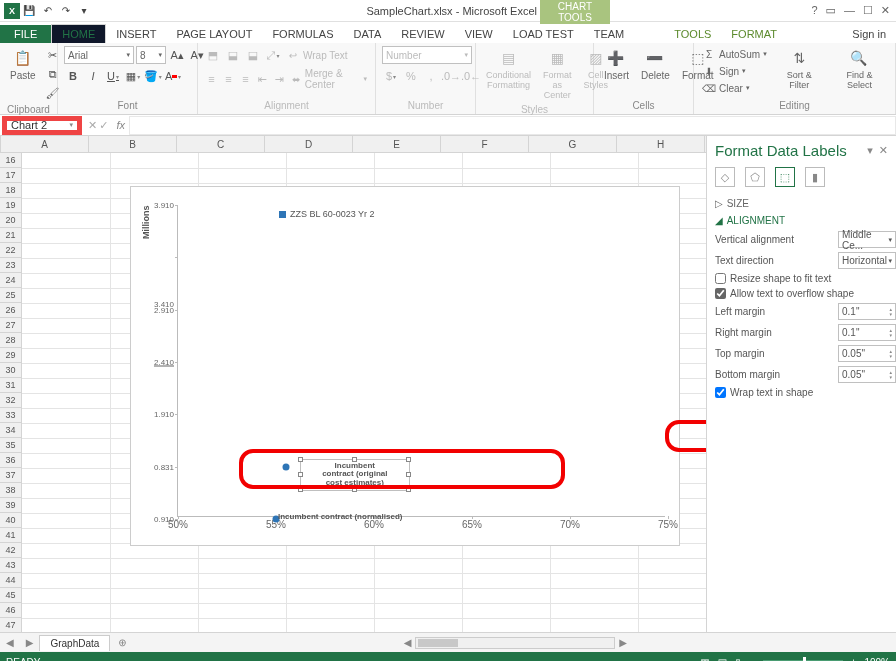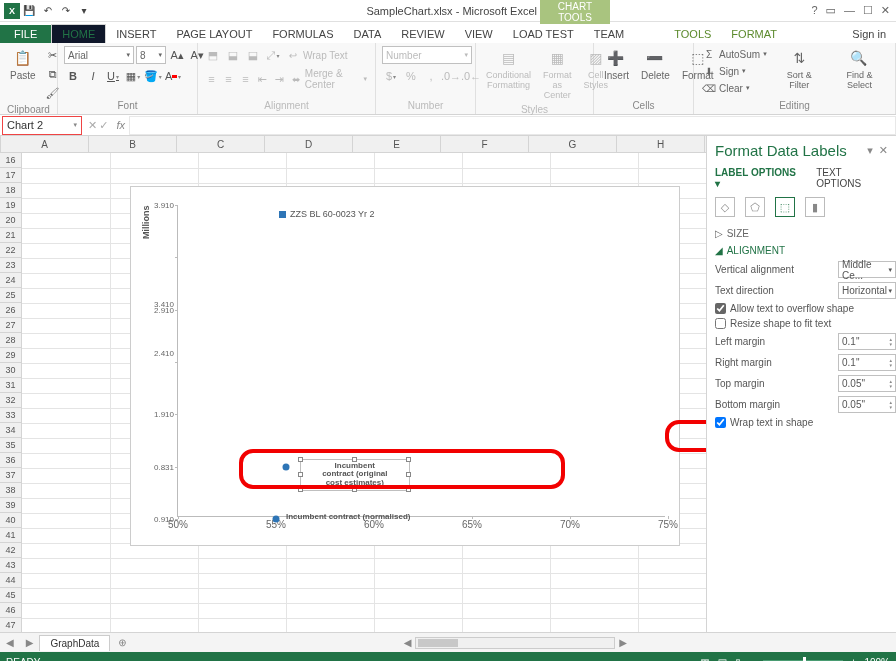--- a/index.html
+++ b/index.html
@@ -41,21 +41,21 @@
 .mini-btn.bold{font-weight:bold;}
 .mini-btn.ital{font-style:italic;}
 .mini-btn.und{text-decoration:underline;}
 .mini-btn.dd::after{content:"▾";font-size:6px;margin-left:1px;color:#888;}
 .color-sw{width:14px;height:3px;display:inline-block;}
 .disabled{color:#bbb;}
 .disabled .ico,.disabled *{color:#bbb;}
 
 
 .fxbar{height:21px;border-bottom:1px solid #d4d4d4;display:flex;align-items:center;background:#fff;}
-.namebox{width:80px;height:19px;border:1px solid #ef4444;margin:0 2px;padding:0 4px;font-size:11px;display:flex;align-items:center;justify-content:space-between;}
+.namebox{width:80px;height:19px;border:5px solid #ef4444;margin:0 2px;padding:0 4px;font-size:11px;display:flex;align-items:center;justify-content:space-between;}
 .fx-btns{display:flex;gap:2px;padding:0 4px;color:#aaa;}
 .fx-label{font-style:italic;color:#888;padding:0 4px;}
 .formula-input{flex:1;height:19px;border:1px solid #e8e8e8;padding:0 4px;font-size:11px;}
 
 
 .main{display:flex;height:496px;}
 .sheet-area{flex:1;position:relative;overflow:hidden;background:#fff;}
 .side-pane{width:190px;border-left:1px solid #d4d4d4;background:#fff;display:flex;flex-direction:column;font-size:11px;}
 
 
@@ -425,21 +425,21 @@
           <span class="leg-sw"></span>
           <span>ZZS BL 60-0023 Yr 2</span>
         </div>
         <div class="plot" id="plot">
             <div class="ytick" style="top: 314px;">0.910</div>
             <div class="ytick-line" style="top: 314px;"></div>
             <div class="ytick" style="top: 261.667px;">0.831</div>
             <div class="ytick-line" style="top: 261.667px;"></div>
             <div class="ytick" style="top: 209.333px;">1.910</div>
             <div class="ytick-line" style="top: 209.333px;"></div>
-            <div class="ytick" style="top: 148px;">2.410</div>
+            <div class="ytick" style="top: 157px; text-decoration: underline;">2.410</div>
             <div class="ytick-line" style="top: 157px;"></div>
             <div class="ytick" style="top: 104.667px;">2.910</div>
             <div class="ytick-line" style="top: 104.667px;"></div>
             <div class="ytick" style="top: 52.3333px; margin-top: 47px;">3.410</div>
             <div class="ytick-line" style="top: 52.3333px;"></div>
             <div class="ytick" style="top: 0px;">3.910</div>
             <div class="ytick-line" style="top: 0px;"></div>
             <div class="xtick" style="left: 0px;">50%</div>
             <div class="xtick-line" style="left: 0px;"></div>
             <div class="xtick" style="left: 98px;">55%</div>
@@ -448,40 +448,36 @@
             <div class="xtick-line" style="left: 196px;"></div>
             <div class="xtick" style="left: 294px;">65%</div>
             <div class="xtick-line" style="left: 294px;"></div>
             <div class="xtick" style="left: 392px;">70%</div>
             <div class="xtick-line" style="left: 392px;"></div>
             <div class="xtick" style="left: 490px;">75%</div>
             <div class="xtick-line" style="left: 490px;"></div>
             <div class="pt" style="left: 107.8px; top: 261.667px;"></div>
             <div class="dlabel sel" style="left: 121.8px; top: 253.667px;">Incumbent contract (original cost estimates)<span class="sh" style="left: -3px; top: -3px;"></span><span class="sh" style="left: -3px; top: calc(100% - 3px);"></span><span class="sh" style="left: calc(100% - 3px); top: -3px;"></span><span class="sh" style="left: calc(100% - 3px); top: calc(100% - 3px);"></span><span class="sh" style="left: calc(50% - 3px); top: -3px;"></span><span class="sh" style="left: calc(50% - 3px); top: calc(100% - 3px);"></span><span class="sh" style="left: -3px; top: calc(50% - 3px);"></span><span class="sh" style="left: calc(100% - 3px); top: calc(50% - 3px);"></span></div>
             <div class="pt" style="left: 98px; top: 314px;"></div>
-            <div class="dlabel" style="left: 108px; top: 308px;">Incumbent contract (normalised)</div>
+            <div class="dlabel" style="left: 100px; top: 308px;">Incumbent contract (normalised)</div>
           </div>
       </div>
       <div class="red-highlight" style="top:262px;left:108px;width:326px;height:40px;"></div>
     </div>
     <div class="red-highlight" style="top:284px;left:665px;width:218px;height:32px;"></div>
   </div>
 
   <div class="side-pane">
     <div class="hdr">
       <h3>Format Data Labels</h3>
       <div class="ctl">
           <span>▾</span>
           <span>✕</span>
         </div>
     </div>
-    <div class="tabs2">
-      <span class="t active"><span>LABEL OPTIONS</span> ▾</span>
-      <span class="t">TEXT OPTIONS</span>
-    </div>
     <div class="iconrow">
       <span class="ic">◇</span>
       <span class="ic">⬠</span>
       <span class="ic active">⬚</span>
       <span class="ic">▮</span>
     </div>
     <div class="sec">
         <div class="sec-h">▷ <span>SIZE</span></div>
       </div>
     <div class="sec">
@@ -495,26 +491,26 @@
         </div>
       </div>
     <div class="row">
         <span>Text direction</span>
         <div class="inp">
           <span>Horizontal</span>
           <span style="font-size:7px">▾</span>
         </div>
       </div>
     <div class="chk">
+        <input type="checkbox" style="">
+        <span>Resize shape to fit text</span>
+      </div>
+    <div class="chk">
         <input type="checkbox" checked="" style="accent-color: rgb(102, 102, 102);">
         <span>Allow text to overflow shape</span>
-      </div>
-    <div class="chk">
-        <input type="checkbox" style="">
-        <span>Resize shape to fit text</span>
       </div>
     <div class="row">
         <span>Left margin</span>
         <div class="inp">
           <span>0.1"</span>
           <span class="spin">
             <span>▴</span>
             <span>▾</span>
           </span>
         </div>

